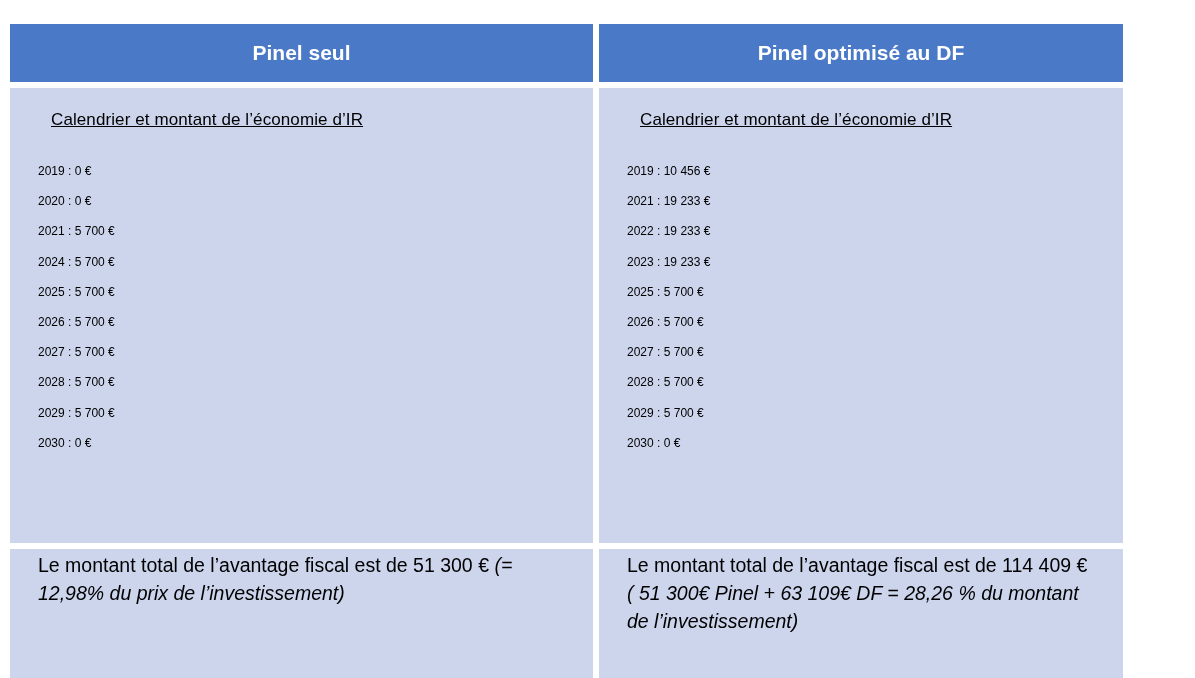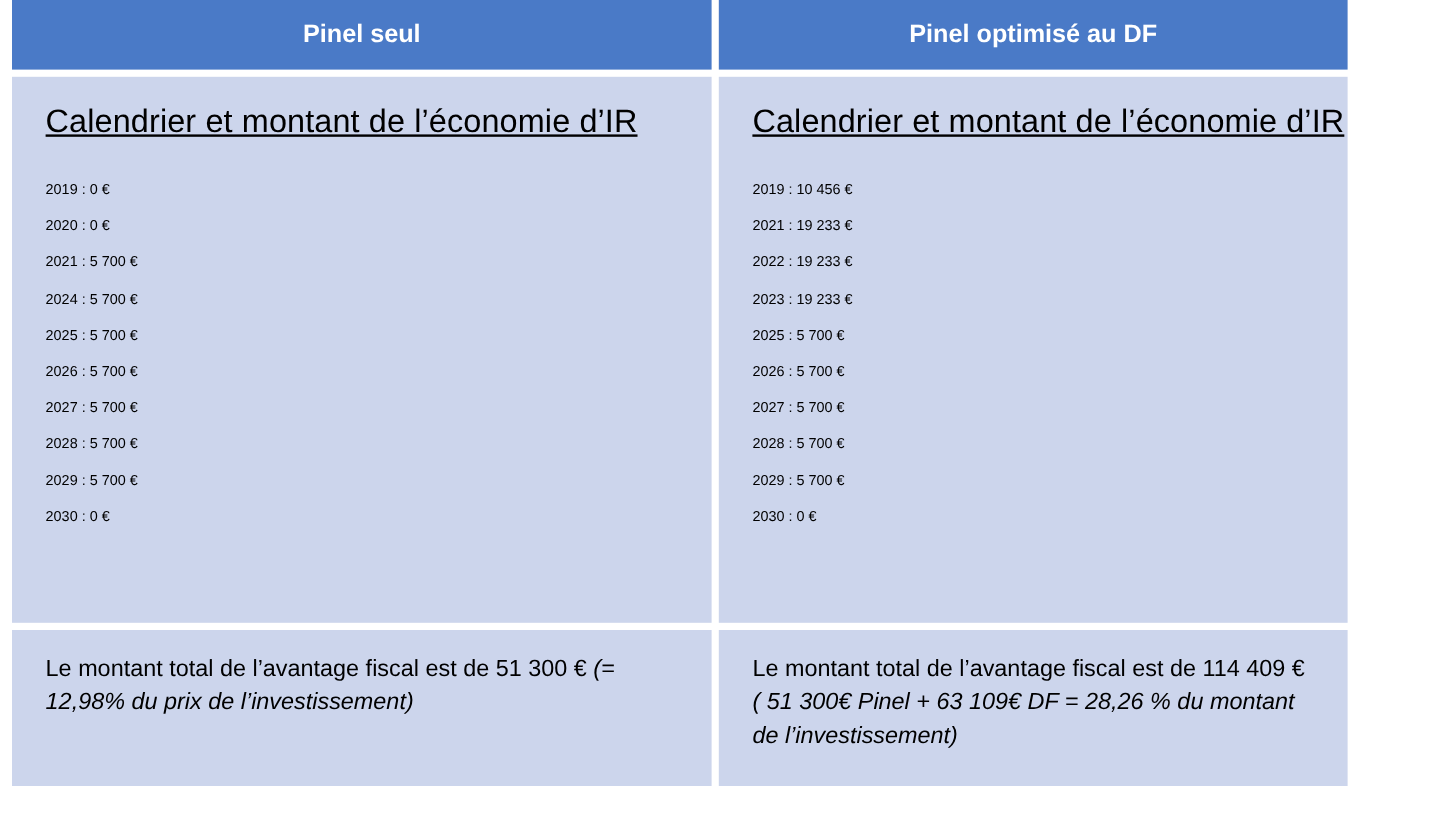--- a/index.html
+++ b/index.html
@@ -10,21 +10,21 @@
   body {
     width: 1195px;
     height: 678px;
     font-family: "Liberation Sans", sans-serif;
     color: #000000;
     overflow: hidden;
   }
   .table {
     position: absolute;
     left: 10px;
-    top: 0;
+    top: 24px;
     width: 1175px;
     display: flex;
     flex-direction: column;
     gap: 6px;
   }
   .row {
     display: flex;
     gap: 6px;
   }
   .cell {
@@ -43,39 +43,40 @@
     font-size: 21px;
     font-weight: bold;
   }
 
   .body-cell {
     background: #ccd5ec;
     padding: 22px 0 18px 28px;
     height: 455px;
   }
   .body-title {
-    font-size: 27px;
+    font-size: 17px;
     text-decoration: underline;
     margin-bottom: 26px;
     letter-spacing: 0.1px;
+    margin-left: 13px;
   }
   .year-list {
     list-style: none;
     margin: 0;
     padding: 0;
   }
   .year-list li {
     font-size: 12px;
     line-height: 30.2px;
     white-space: pre;
   }
 
   .footer-cell {
     background: #ccd5ec;
-    padding: 18px 26px 18px 28px;
+    padding: 2px 26px 18px 28px;
     height: 130px;
   }
   .footer-text {
     font-size: 19.5px;
     line-height: 28px;
   }
   .footer-text .ital {
     font-style: italic;
   }
 </style>

